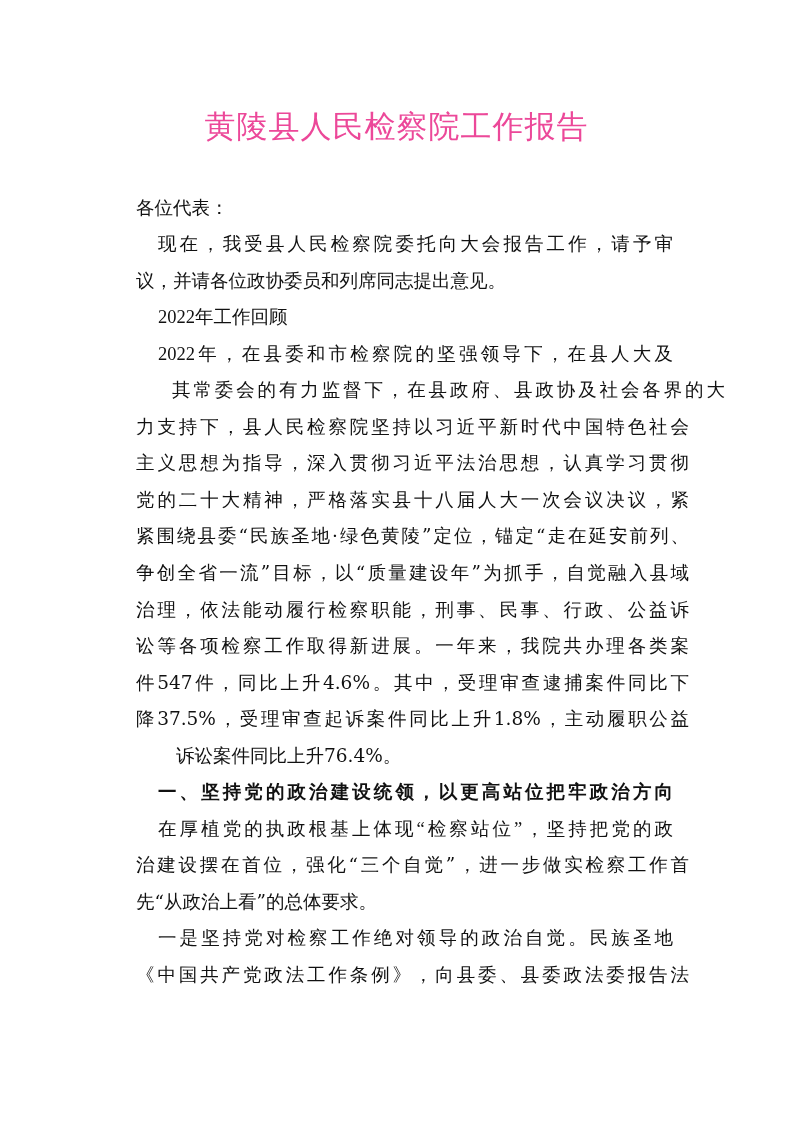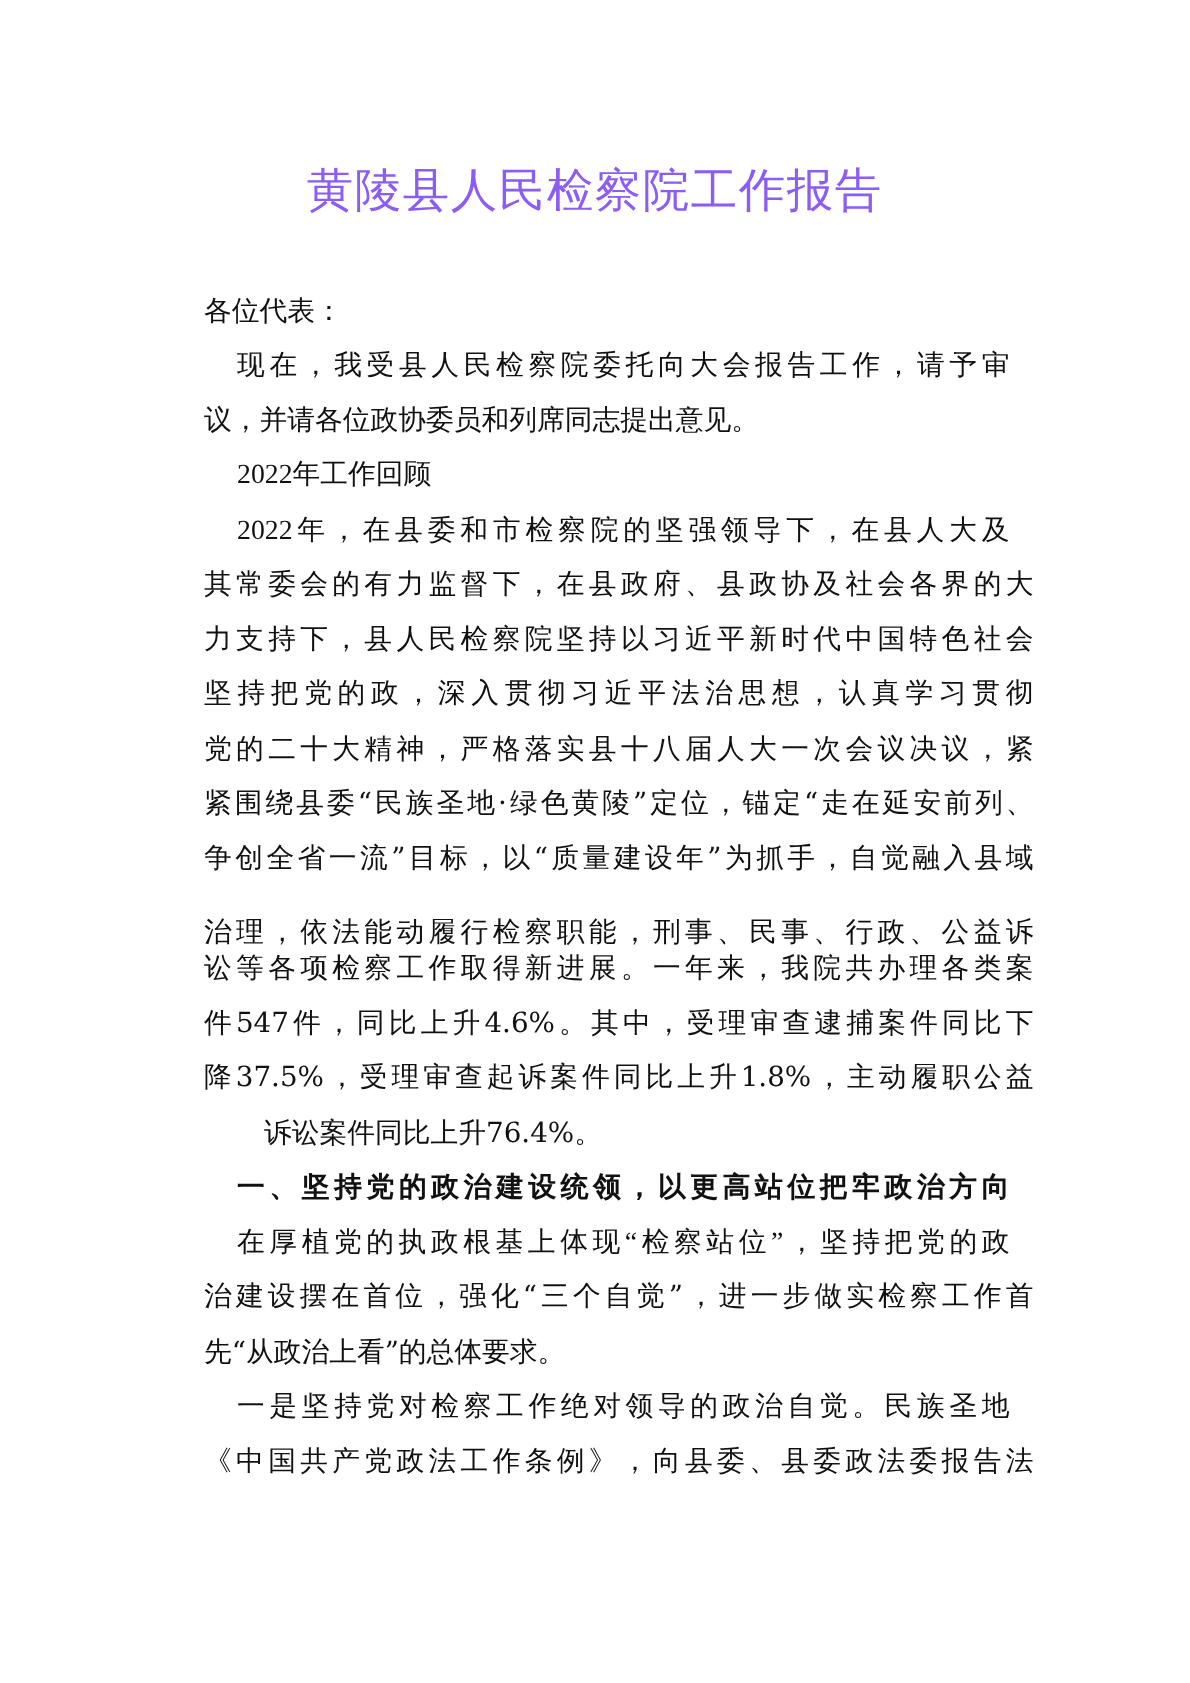--- a/index.html
+++ b/index.html
@@ -1,45 +1,45 @@
 <!DOCTYPE html>
 <html><head>
 <meta charset="utf-8">
 <style>
   html, body { margin:0; padding:0; background:#ffffff; }
   body { width:793px; height:1122px; position:relative; overflow:hidden;
          font-family:"DejaVu Serif","Liberation Serif",serif; color:#111; }
   .title { position:absolute; left:0; width:793px; top:106px; text-align:center;
-           font-size:31px; letter-spacing:1px; font-family:"DejaVu Serif", serif; color:#8b5cf6; }
+           font-size:31px; letter-spacing:1px; font-family:"DejaVu Serif", serif; color:#ec4899; }
   .line { position:absolute; left:136px; width:553px; font-size:18.5px; height:24px;
           line-height:24px; white-space:nowrap; text-align:justify; text-align-last:justify; }
   .line.last { text-align-last:left; }
   .line.indent { left:158px; width:515px;font-family:Liberation Serif, serif; }
   .heading { font-family:"DejaVu Sans","Liberation Sans",sans-serif; font-weight:bold; }
   .heading.light { font-weight:normal; }
 </style>
 </head>
 <body>
 
 <div class="title">黄陵县人民检察院工作报告</div>
 
 <div class="line last" style="top:196px;">各位代表：</div>
 
 <div id="body-lines">
     <div class="line indent" style="top: 232px;">现在，我受县人民检察院委托向大会报告工作，请予审</div>
     <div class="line last" style="top: 268.55px;">议，并请各位政协委员和列席同志提出意见。</div>
     <div class="line indent last heading light" style="top: 305.1px;">2022年工作回顾</div>
     <div class="line indent" style="top: 341.65px;">2022年，在县委和市检察院的坚强领导下，在县人大及</div>
-    <div class="line" style="top: 378.2px;">其常委会的有力监督下，在县政府、县政协及社会各界的大</div>
+    <div class="line" style="top: 378.2px; margin-left: 36px;">其常委会的有力监督下，在县政府、县政协及社会各界的大</div>
     <div class="line" style="top: 414.75px;">力支持下，县人民检察院坚持以习近平新时代中国特色社会</div>
-    <div class="line" style="top: 451.3px;">坚持把党的政，深入贯彻习近平法治思想，认真学习贯彻</div>
+    <div class="line" style="top: 451.3px;">主义思想为指导，深入贯彻习近平法治思想，认真学习贯彻</div>
     <div class="line" style="top: 487.85px;">党的二十大精神，严格落实县十八届人大一次会议决议，紧</div>
     <div class="line" style="top: 524.4px;">紧围绕县委“民族圣地·绿色黄陵”定位，锚定“走在延安前列、</div>
     <div class="line" style="top: 560.95px;">争创全省一流”目标，以“质量建设年”为抓手，自觉融入县域</div>
-    <div class="line" style="top: 597.5px; margin-top: 12px;">治理，依法能动履行检察职能，刑事、民事、行政、公益诉</div>
+    <div class="line" style="top: 597.5px;">治理，依法能动履行检察职能，刑事、民事、行政、公益诉</div>
     <div class="line" style="top: 634.05px;">讼等各项检察工作取得新进展。一年来，我院共办理各类案</div>
     <div class="line" style="top: 670.6px;">件547件，同比上升4.6%。其中，受理审查逮捕案件同比下</div>
     <div class="line" style="top: 707.15px;">降37.5%，受理审查起诉案件同比上升1.8%，主动履职公益</div>
     <div class="line last" style="top: 743.7px; margin-left: 40px;">诉讼案件同比上升76.4%。</div>
     <div class="line indent heading" style="top: 780.25px;">一、坚持党的政治建设统领，以更高站位把牢政治方向</div>
     <div class="line indent" style="top: 816.8px;">在厚植党的执政根基上体现“检察站位”，坚持把党的政</div>
     <div class="line" style="top: 853.35px;">治建设摆在首位，强化“三个自觉”，进一步做实检察工作首</div>
     <div class="line last" style="top: 889.9px;">先“从政治上看”的总体要求。</div>
     <div class="line indent" style="top: 926.45px;">一是坚持党对检察工作绝对领导的政治自觉。民族圣地</div>
     <div class="line" style="top: 963px;">《中国共产党政法工作条例》，向县委、县委政法委报告法</div>

